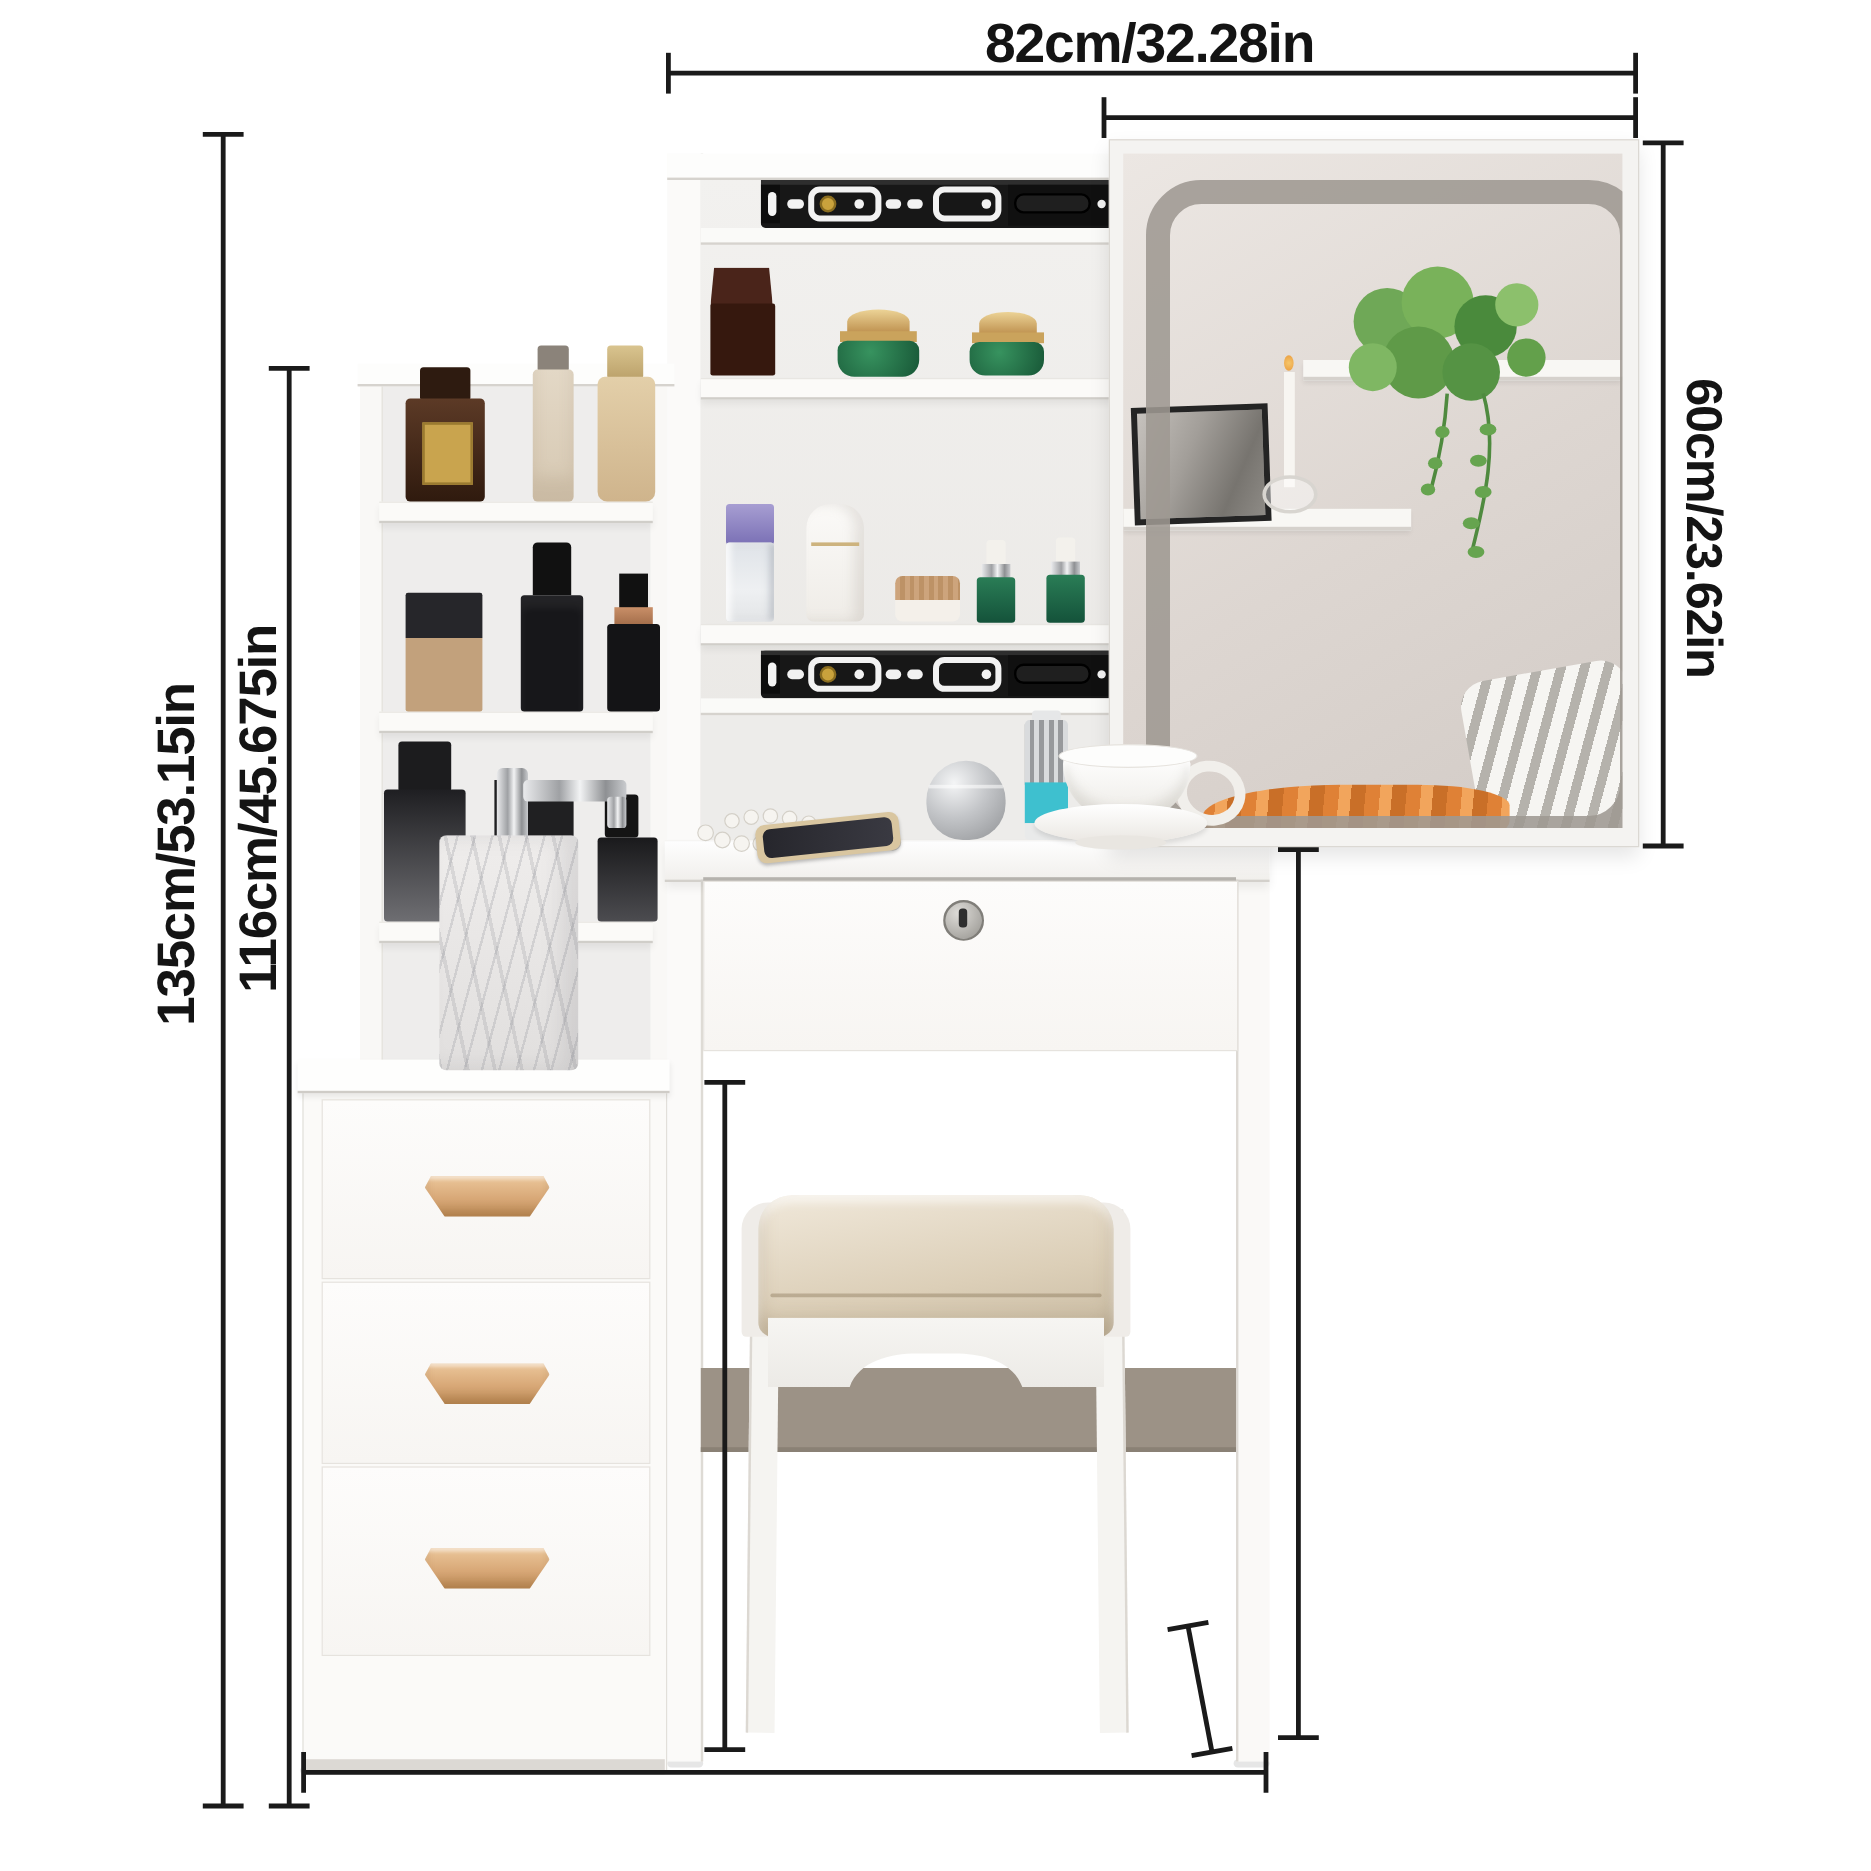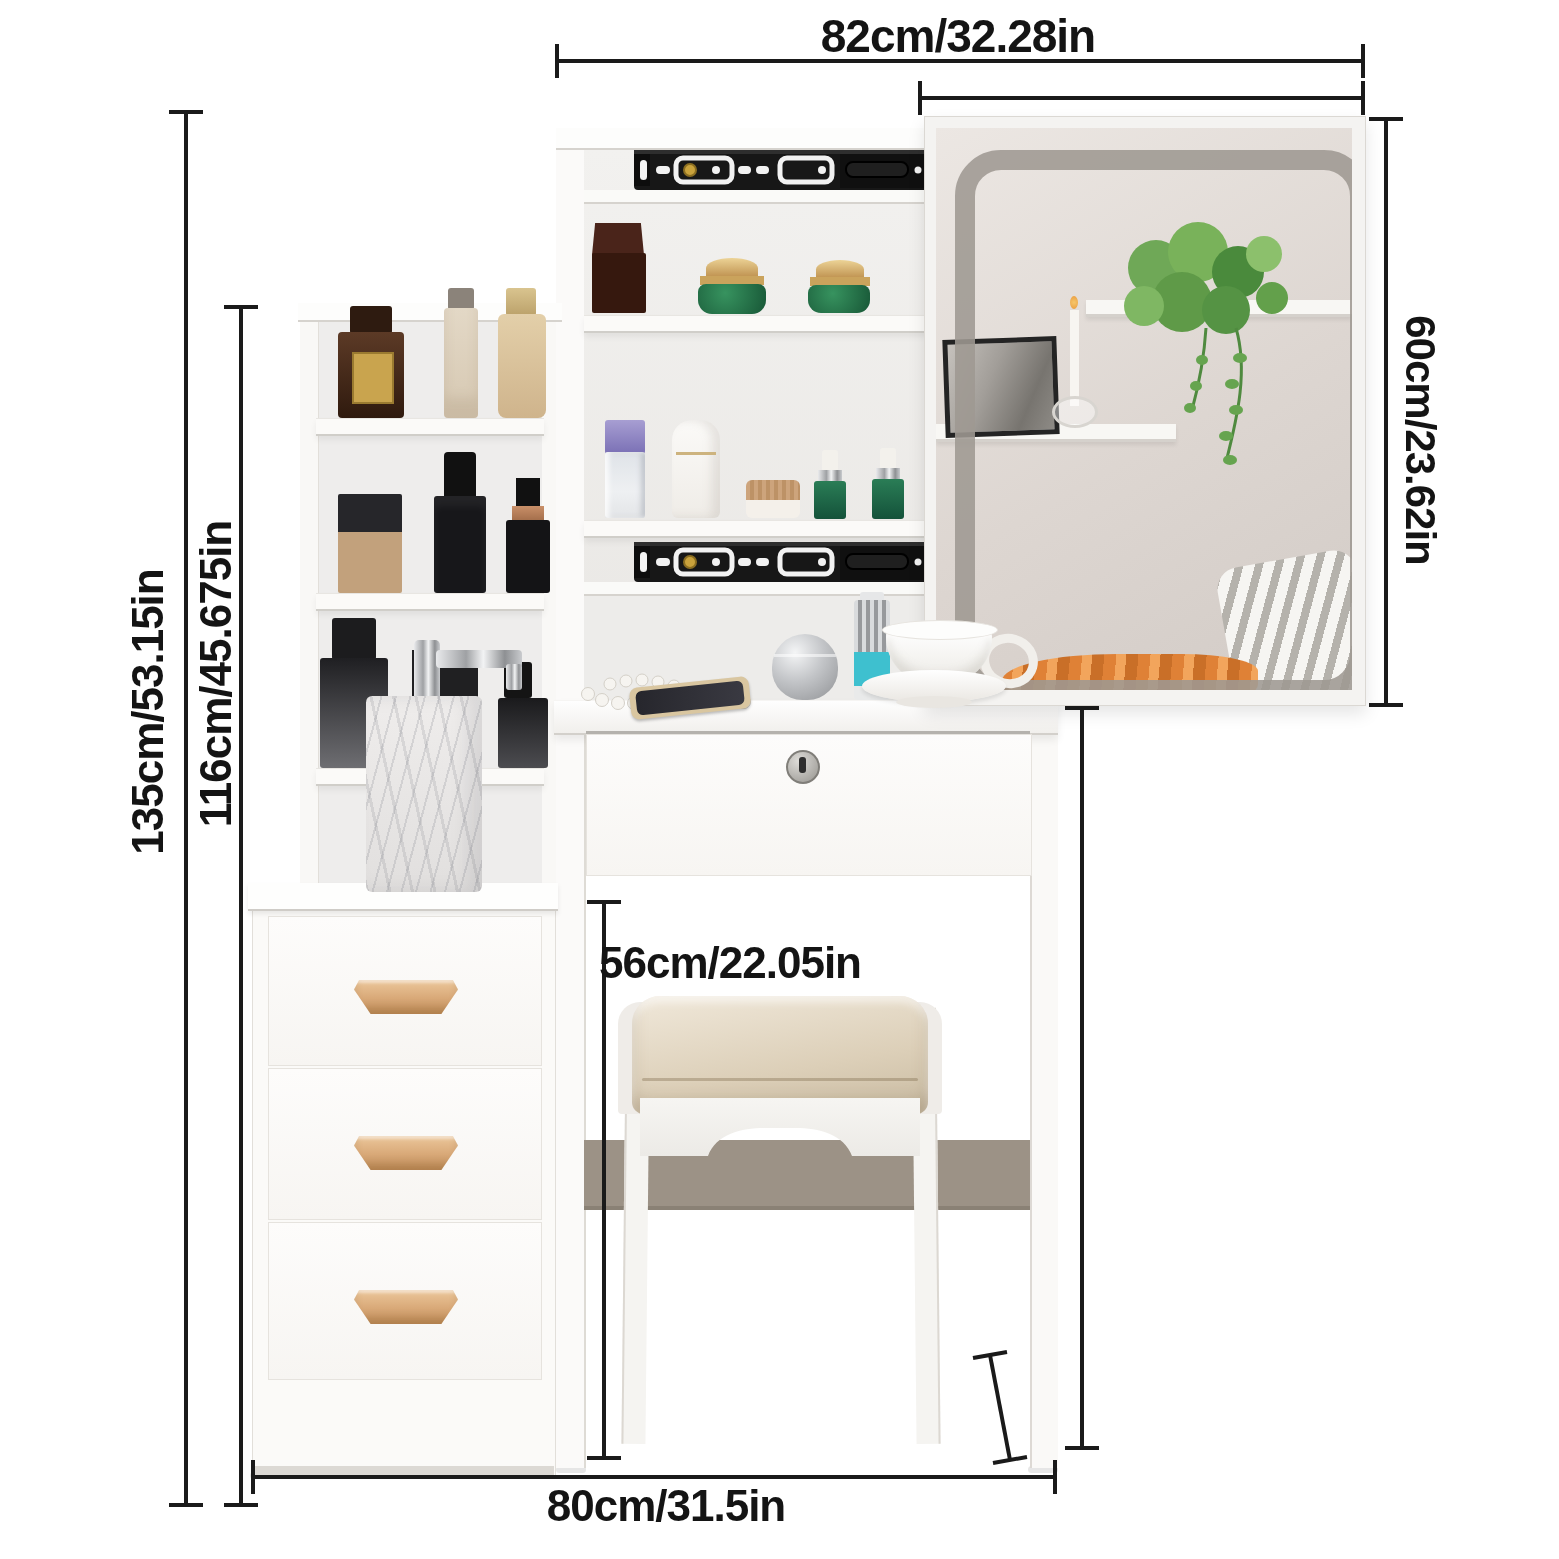--- a/index.html
+++ b/index.html
@@ -294,16 +294,14 @@
       <line x1="253" y1="1477" x2="1055" y2="1477"></line>
         <line x1="253" y1="1460" x2="253" y2="1494"></line>
         <line x1="1055" y1="1460" x2="1055" y2="1494"></line>
     </g>
   </svg>
 
   <div class="lbl" style="left:958px;top:36px;font-size:46px;">82cm/32.28in</div>
   <div class="lbl rot90" style="left:1420px;top:440px;font-size:42px;">60cm/23.62in</div>
   <div class="lbl rotm90" style="left:148px;top:712px;font-size:44px;">135cm/53.15in</div>
   <div class="lbl rotm90" style="left:216px;top:674px;font-size:44px;">116cm/45.675in</div>
-  <div class="lbl" style="left:730px;top:963px;font-size:44px;">56cm/22.05in</div>
-  <div class="lbl" style="left:666px;top:1506px;font-size:44px;">80cm/31.5in</div>
 
 </div>
 
 </body></html>

